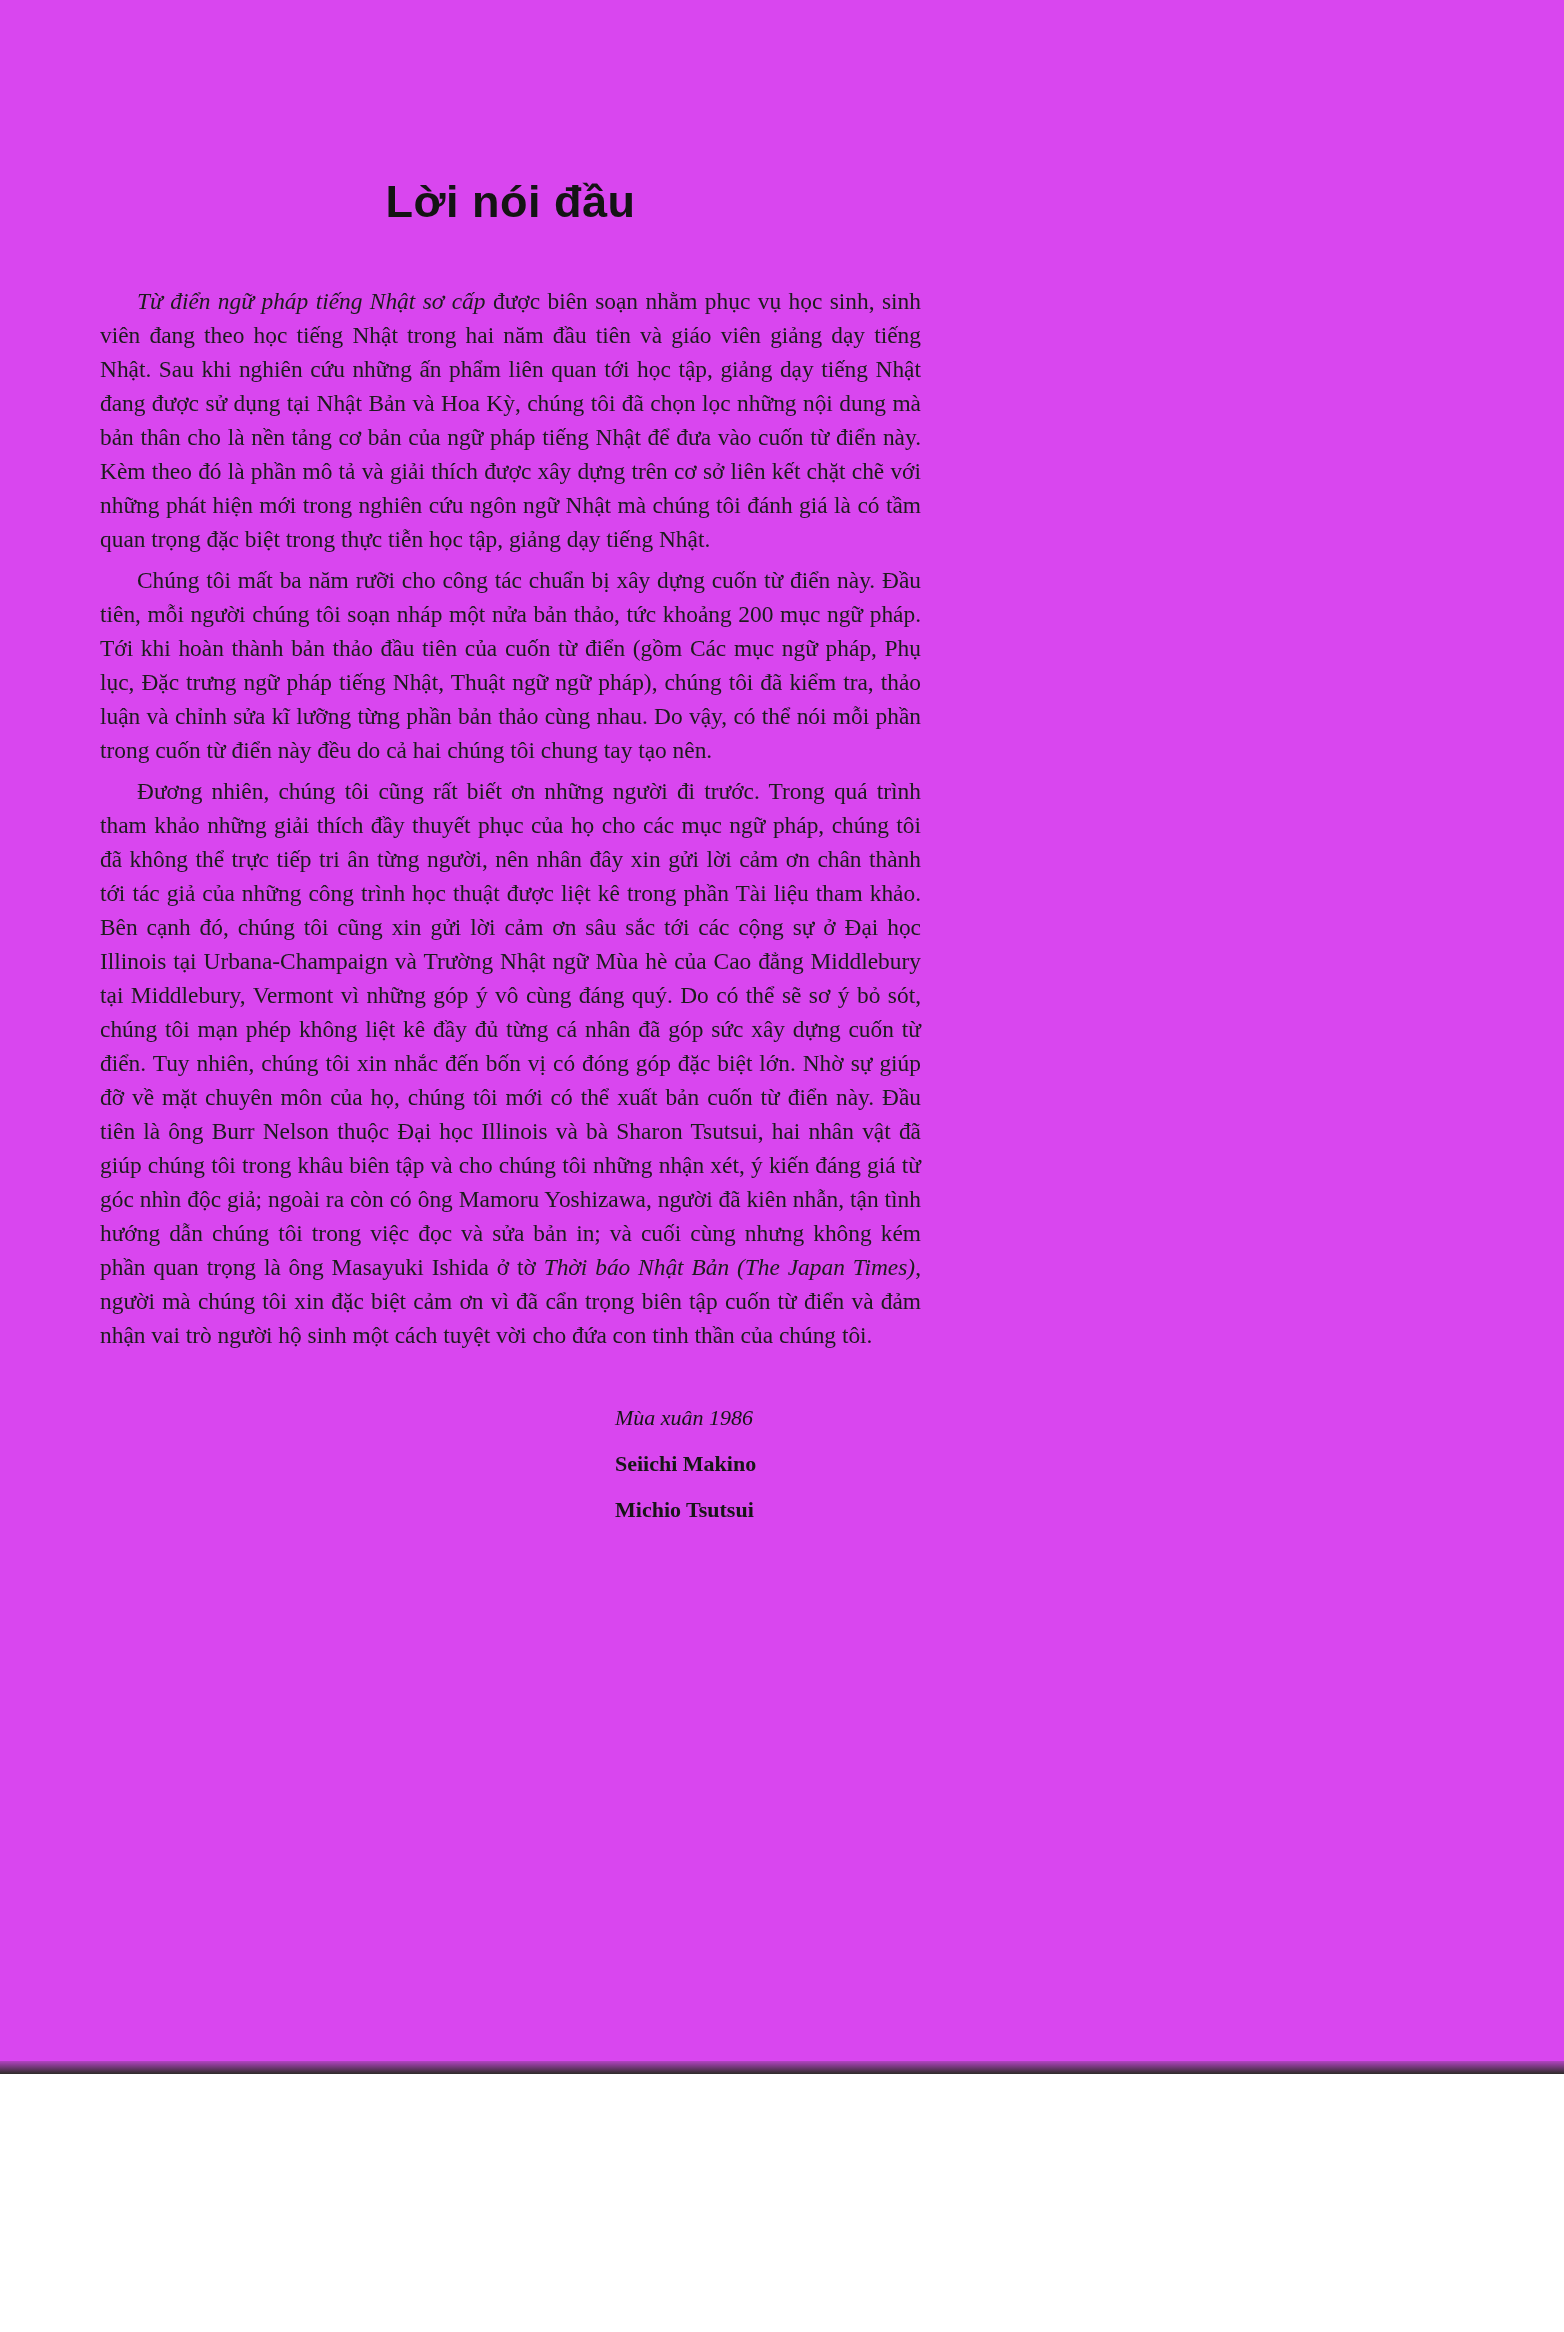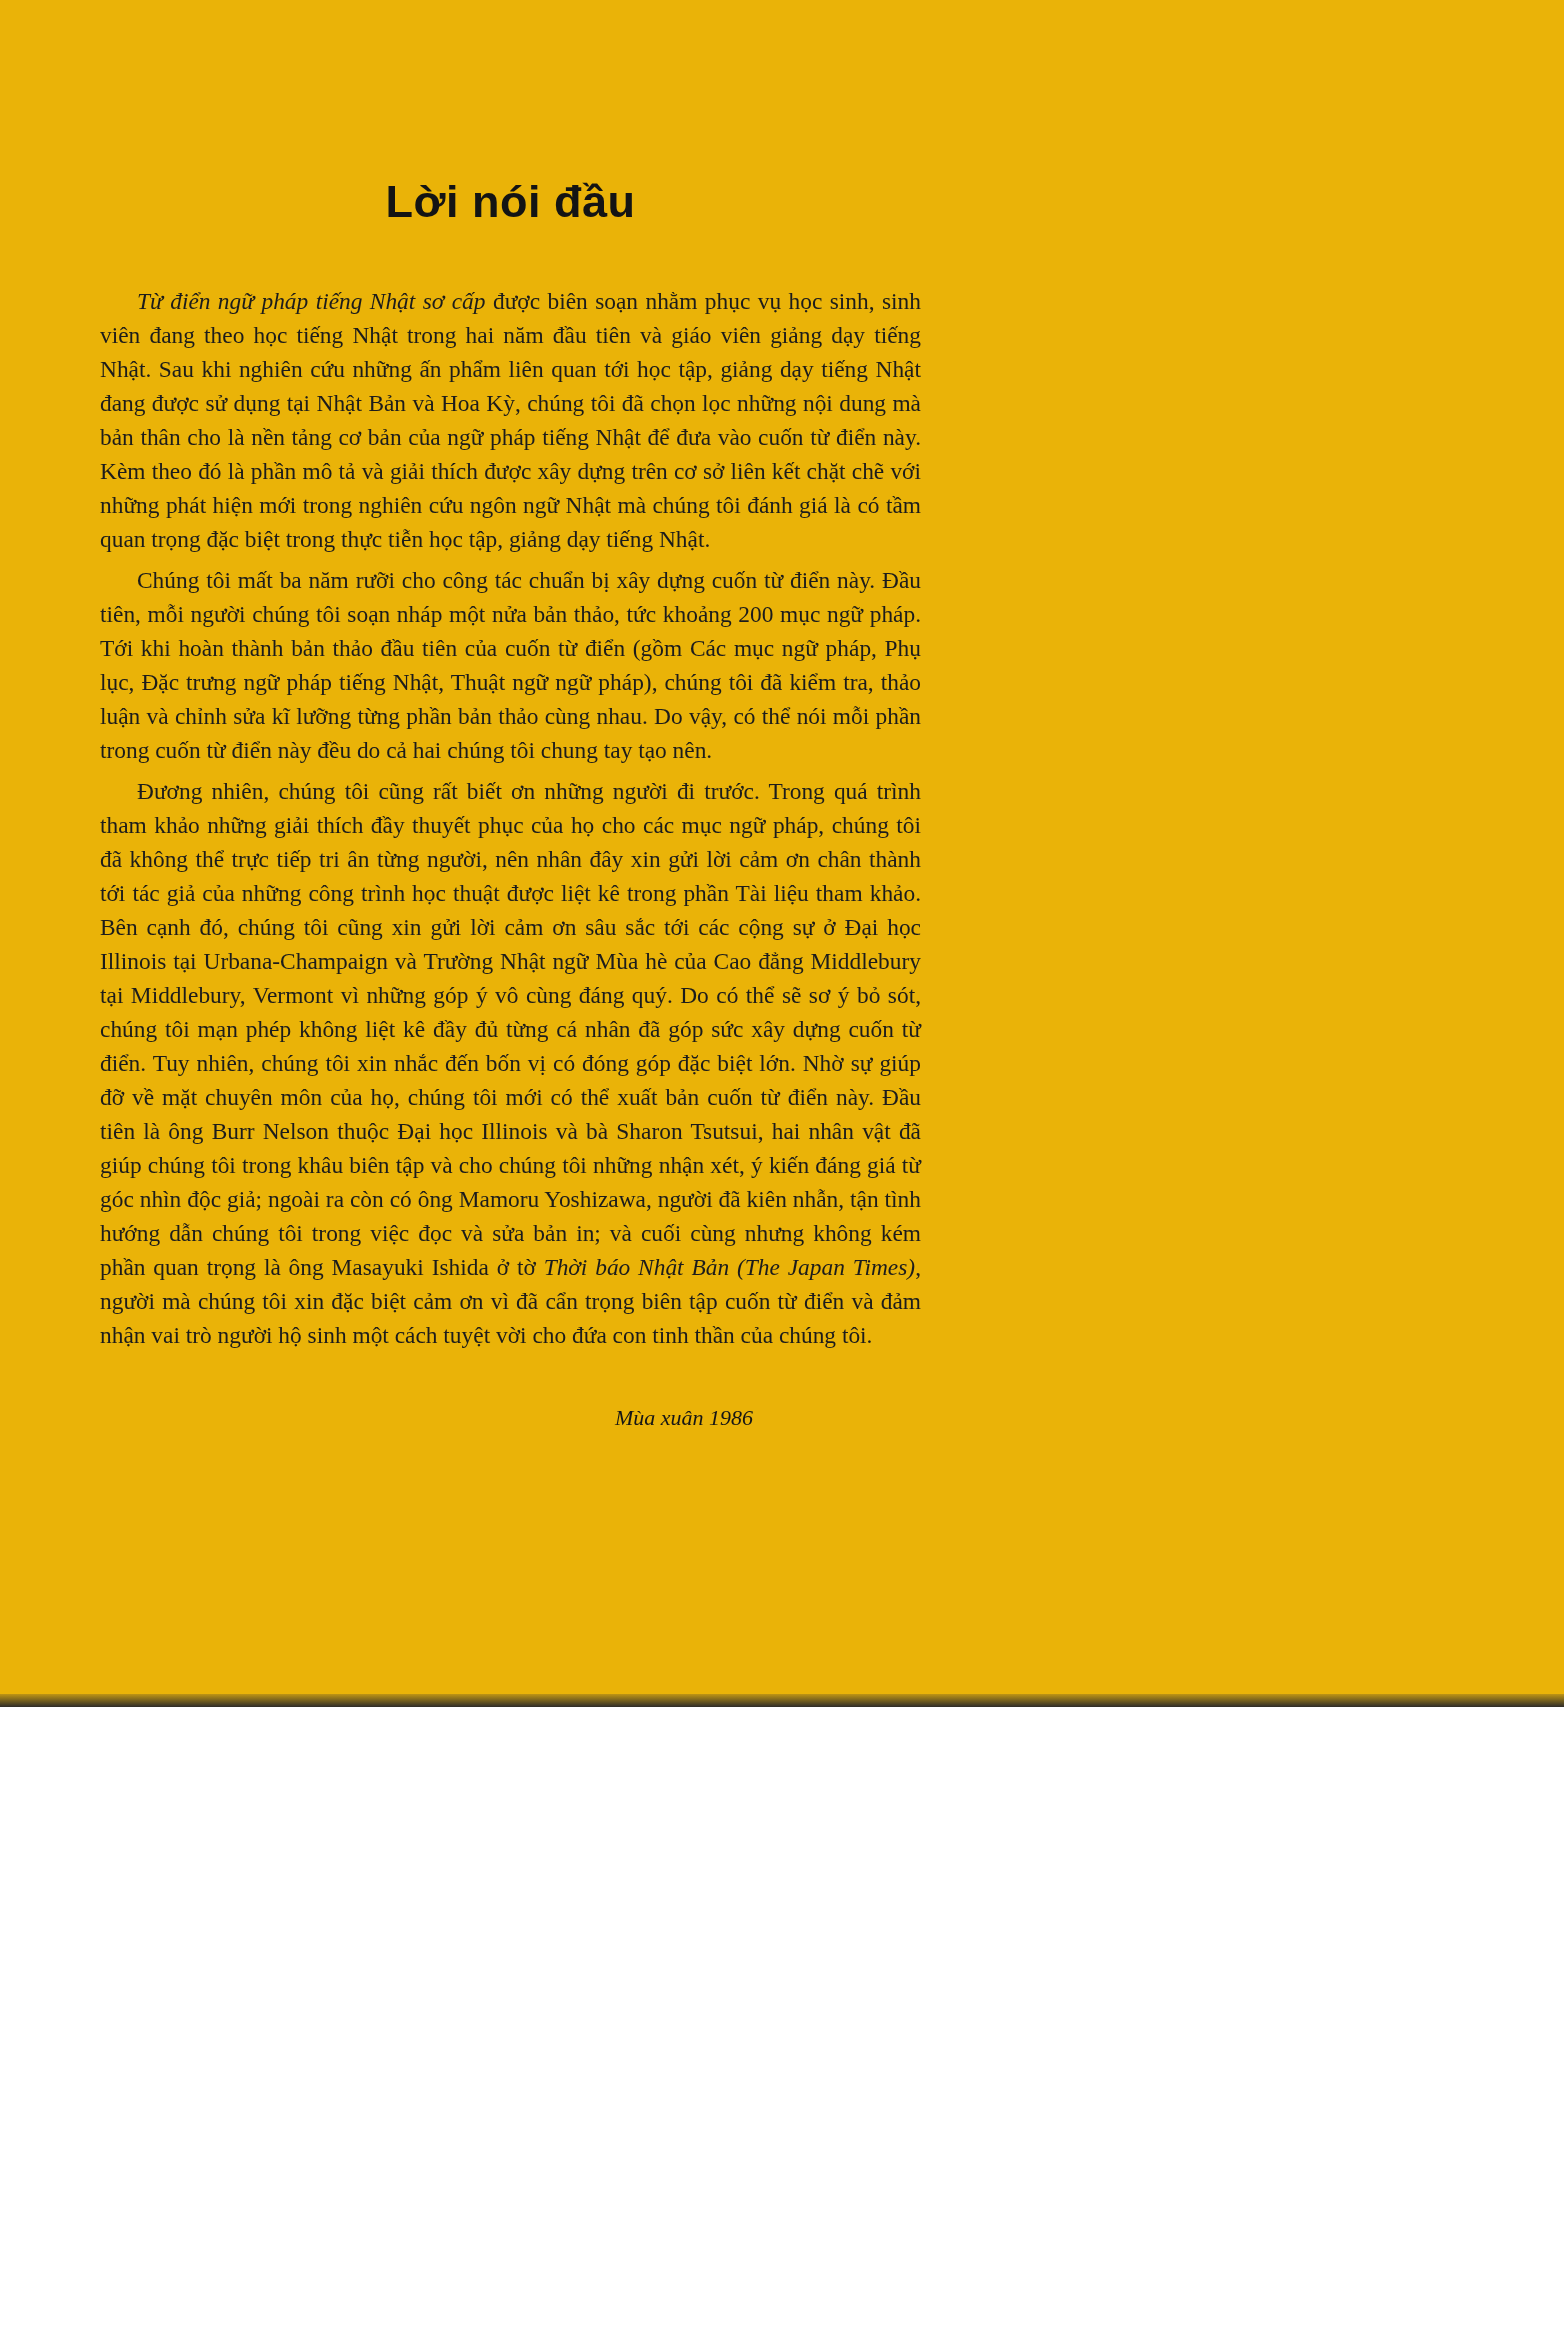--- a/index.html
+++ b/index.html
@@ -3,22 +3,22 @@
 <meta charset="utf-8">
 <style>
   html, body {
     margin: 0;
     padding: 0;
     background: #ffffff;
   }
   .page {
     position: relative;
     width: 1564px;
-    height: 1707px;
-    background: #eab308;
+    height: 2074px;
+    background: #d946ef;
     overflow: hidden;
     font-family: "Liberation Serif", serif;
     color: #1b1b1b;
   }
   .content {
     position: absolute;
     left: 93px;
     top: 176px;
     width: 835px;
   }
@@ -71,17 +71,21 @@
 <div class="page">
   <div class="content">
     <h1 class="title">Lời nói đầu</h1>
     <div class="body-text" id="paragraphs">
         <p class="para"><span class="italic">Từ điển ngữ pháp tiếng Nhật sơ cấp</span><span> được biên soạn nhằm phục vụ học sinh, sinh viên đang theo học tiếng Nhật trong hai năm đầu tiên và giáo viên giảng dạy tiếng Nhật. Sau khi nghiên cứu những ấn phẩm liên quan tới học tập, giảng dạy tiếng Nhật đang được sử dụng tại Nhật Bản và Hoa Kỳ, chúng tôi đã chọn lọc những nội dung mà bản thân cho là nền tảng cơ bản của ngữ pháp tiếng Nhật để đưa vào cuốn từ điển này. Kèm theo đó là phần mô tả và giải thích được xây dựng trên cơ sở liên kết chặt chẽ với những phát hiện mới trong nghiên cứu ngôn ngữ Nhật mà chúng tôi đánh giá là có tầm quan trọng đặc biệt trong thực tiễn học tập, giảng dạy tiếng Nhật.</span></p>
         <p class="para"><span>Chúng tôi mất ba năm rưỡi cho công tác chuẩn bị xây dựng cuốn từ điển này. Đầu tiên, mỗi người chúng tôi soạn nháp một nửa bản thảo, tức khoảng 200 mục ngữ pháp. Tới khi hoàn thành bản thảo đầu tiên của cuốn từ điển (gồm Các mục ngữ pháp, Phụ lục, Đặc trưng ngữ pháp tiếng Nhật, Thuật ngữ ngữ pháp), chúng tôi đã kiểm tra, thảo luận và chỉnh sửa kĩ lưỡng từng phần bản thảo cùng nhau. Do vậy, có thể nói mỗi phần trong cuốn từ điển này đều do cả hai chúng tôi chung tay tạo nên.</span></p>
         <p class="para"><span>Đương nhiên, chúng tôi cũng rất biết ơn những người đi trước. Trong quá trình tham khảo những giải thích đầy thuyết phục của họ cho các mục ngữ pháp, chúng tôi đã không thể trực tiếp tri ân từng người, nên nhân đây xin gửi lời cảm ơn chân thành tới tác giả của những công trình học thuật được liệt kê trong phần Tài liệu tham khảo. Bên cạnh đó, chúng tôi cũng xin gửi lời cảm ơn sâu sắc tới các cộng sự ở Đại học Illinois tại Urbana-Champaign và Trường Nhật ngữ Mùa hè của Cao đẳng Middlebury tại Middlebury, Vermont vì những góp ý vô cùng đáng quý. Do có thể sẽ sơ ý bỏ sót, chúng tôi mạn phép không liệt kê đầy đủ từng cá nhân đã góp sức xây dựng cuốn từ điển. Tuy nhiên, chúng tôi xin nhắc đến bốn vị có đóng góp đặc biệt lớn. Nhờ sự giúp đỡ về mặt chuyên môn của họ, chúng tôi mới có thể xuất bản cuốn từ điển này. Đầu tiên là ông Burr Nelson thuộc Đại học Illinois và bà Sharon Tsutsui, hai nhân vật đã giúp chúng tôi trong khâu biên tập và cho chúng tôi những nhận xét, ý kiến đáng giá từ góc nhìn độc giả; ngoài ra còn có ông Mamoru Yoshizawa, người đã kiên nhẫn, tận tình hướng dẫn chúng tôi trong việc đọc và sửa bản in; và cuối cùng nhưng không kém phần quan trọng là ông Masayuki Ishida ở tờ </span><span class="italic">Thời báo Nhật Bản (The Japan Times)</span><span>, người mà chúng tôi xin đặc biệt cảm ơn vì đã cẩn trọng biên tập cuốn từ điển và đảm nhận vai trò người hộ sinh một cách tuyệt vời cho đứa con tinh thần của chúng tôi.</span></p>
       </div>
     <div class="signature">
       <div class="sig-date">Mùa xuân 1986</div>
+      <div id="authors">
+          <div class="sig-author">Seiichi Makino</div>
+          <div class="sig-author">Michio Tsutsui</div>
+        </div>
     </div>
   </div>
   <div class="scan-edge-bottom"></div>
 </div>
 
 
 </body></html>

